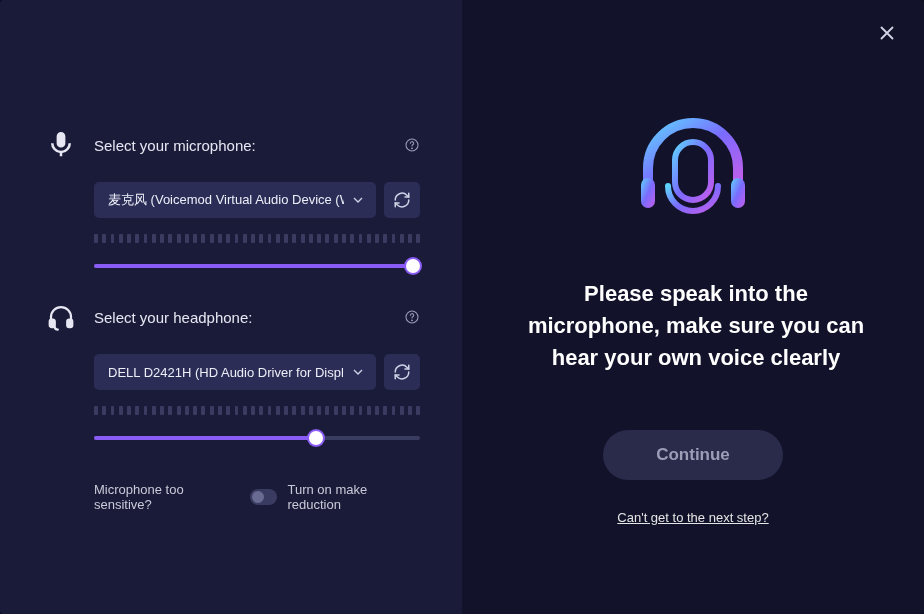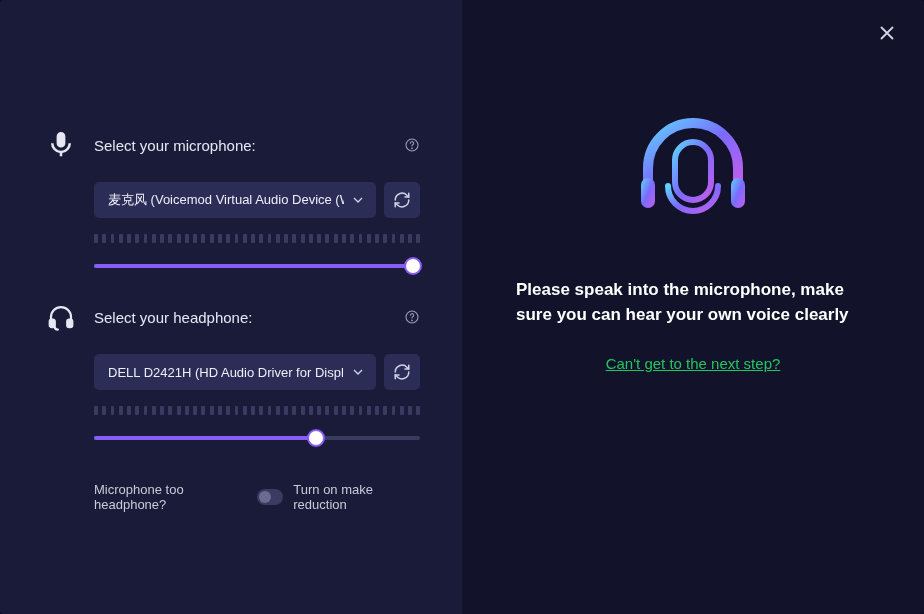--- a/index.html
+++ b/index.html
@@ -59,31 +59,31 @@
   .toggle {
     width:28px; height:16px; border-radius:8px; background:#3a3b60; margin:0 10px;
     position:relative; cursor:pointer;
   }
   .toggle:after { content:""; position:absolute; left:2px; top:2px; width:12px; height:12px; border-radius:50%; background:#6a6b92;}
 
   
   .hero { display:flex; justify-content:center; margin-top:108px; }
   .hero svg { width:140px; height:140px; display:block; }
   .msg {
-    margin-top:30px; color:#fff; font-weight:700; font-size:17px; line-height:1.45;
-    text-align:left;
+    margin-top:30px; color:#fff; font-weight:700; font-size:22px; line-height:1.45;
+    text-align:center;
     margin-left:6px;
   }
   .continue {
     margin:56px auto 0 auto; width:180px; height:50px; border-radius:25px;
     background:#2a2b4a; color:#9c9db7; font-weight:600; font-size:17px;
     display:flex; align-items:center; justify-content:center; cursor:default;
   }
   .link { margin-top:28px; text-align:center; }
-  .link a { color:#22c55e; font-size:15px; text-decoration:underline; cursor:pointer; }
+  .link a { color:#e5e5e5; font-size:13px; text-decoration:underline; cursor:pointer; }
 </style>
 </head>
 <body>
 
 <div class="app">
   <div class="divider"></div>
 
   <div class="left">
 
     <div class="group">
@@ -251,21 +251,21 @@
         </div>
       <div class="slider-wrap">
         <div class="slider-track">
           <div class="slider-fill" id="hp-fill" style="width: 68%;"></div>
           <div class="slider-thumb" id="hp-thumb" style="left: 68%;"></div>
         </div>
       </div>
     </div>
 
     <div class="noise-row">
-      <span>Microphone too headphone?</span>
+      <span>Microphone too sensitive?</span>
       <span class="toggle"></span>
       <span>Turn on make reduction</span>
     </div>
   </div>
 
   <div class="right">
     <span class="close">
       <svg viewBox="0 0 24 24" fill="none" stroke="currentColor" stroke-width="2" stroke-linecap="round">
           <path d="M6 6l12 12M18 6L6 18"></path>
         </svg>
@@ -287,17 +287,20 @@
         <rect x="52" y="34" width="36" height="58" rx="18" fill="none" stroke="url(#g1)" stroke-width="6"></rect>
         <line x1="60" y1="46" x2="80" y2="46" stroke="url(#g1)" stroke-width="3"></line>
         <line x1="60" y1="54" x2="80" y2="54" stroke="url(#g1)" stroke-width="3"></line>
         <line x1="60" y1="62" x2="80" y2="62" stroke="url(#g1)" stroke-width="3"></line>
         <path d="M45 78 a25 25 0 0 0 50 0" fill="none" stroke="url(#g1)" stroke-width="6" stroke-linecap="round"></path>
         <line x1="70" y1="103" x2="70" y2="118" stroke="url(#g1)" stroke-width="6" stroke-linecap="round"></line>
         <line x1="55" y1="122" x2="85" y2="122" stroke="url(#g1)" stroke-width="6" stroke-linecap="round"></line>
       </svg>
     </div>
     <div class="msg">Please speak into the microphone, make sure you can hear your own voice clearly</div>
+    <div class="continue">
+      <span>Continue</span>
+    </div>
     <div class="link">
       <a>Can't get to the next step?</a>
     </div>
   </div>
 </div>
 
 </body></html>

